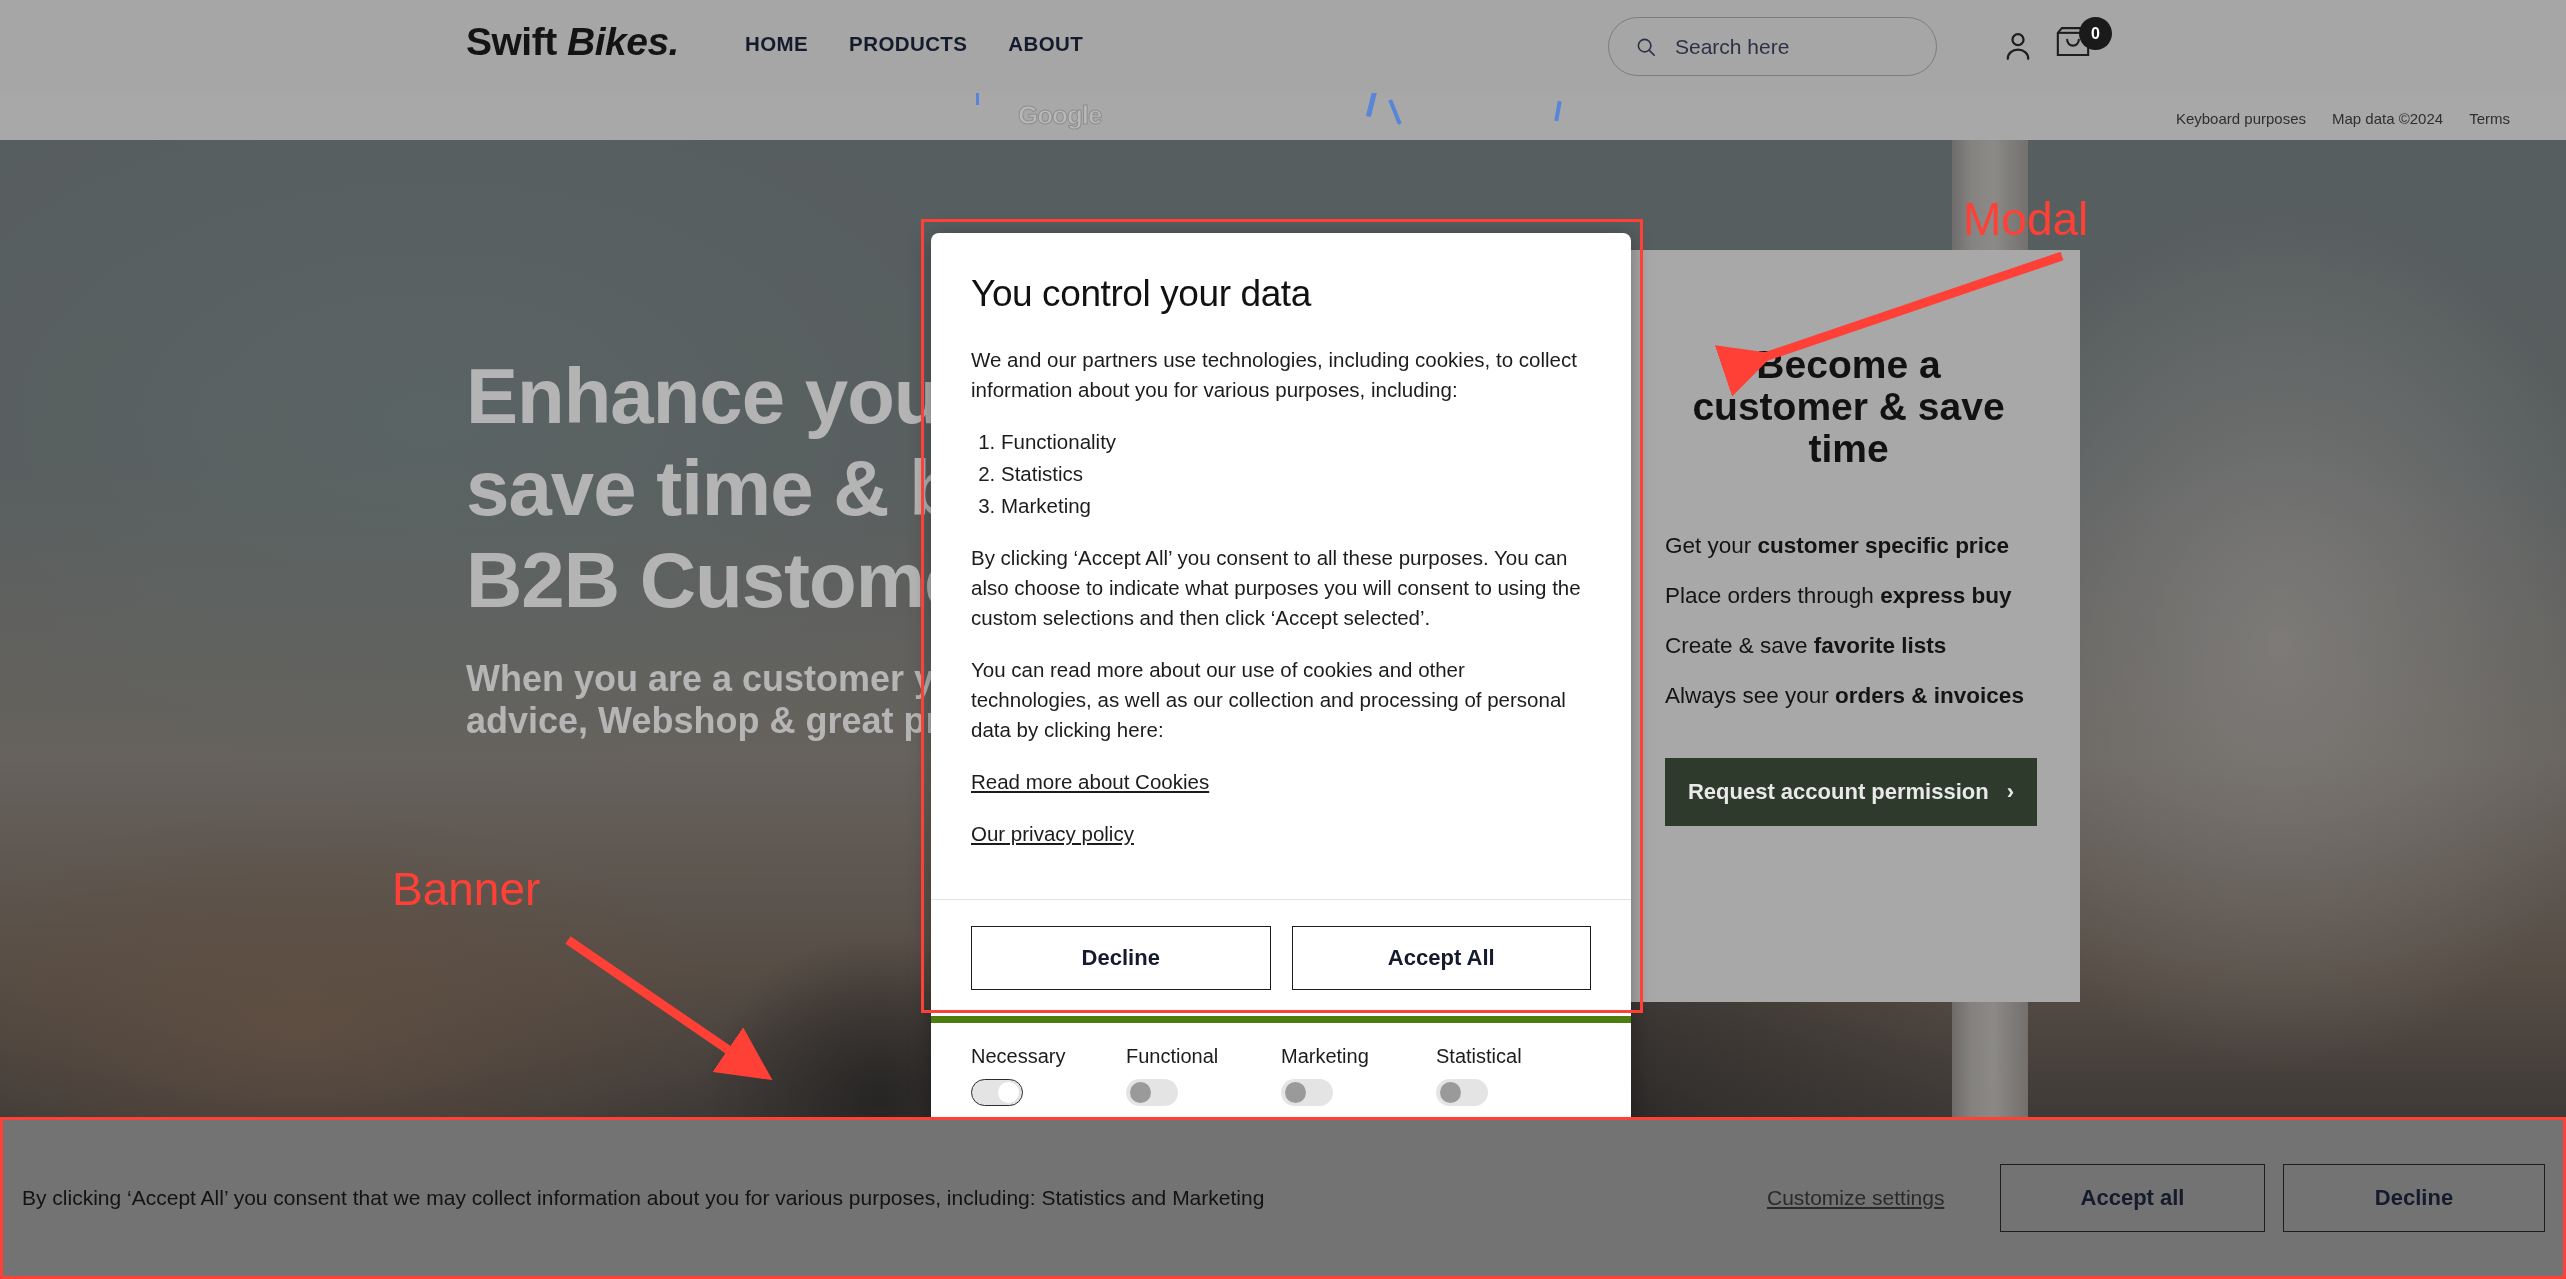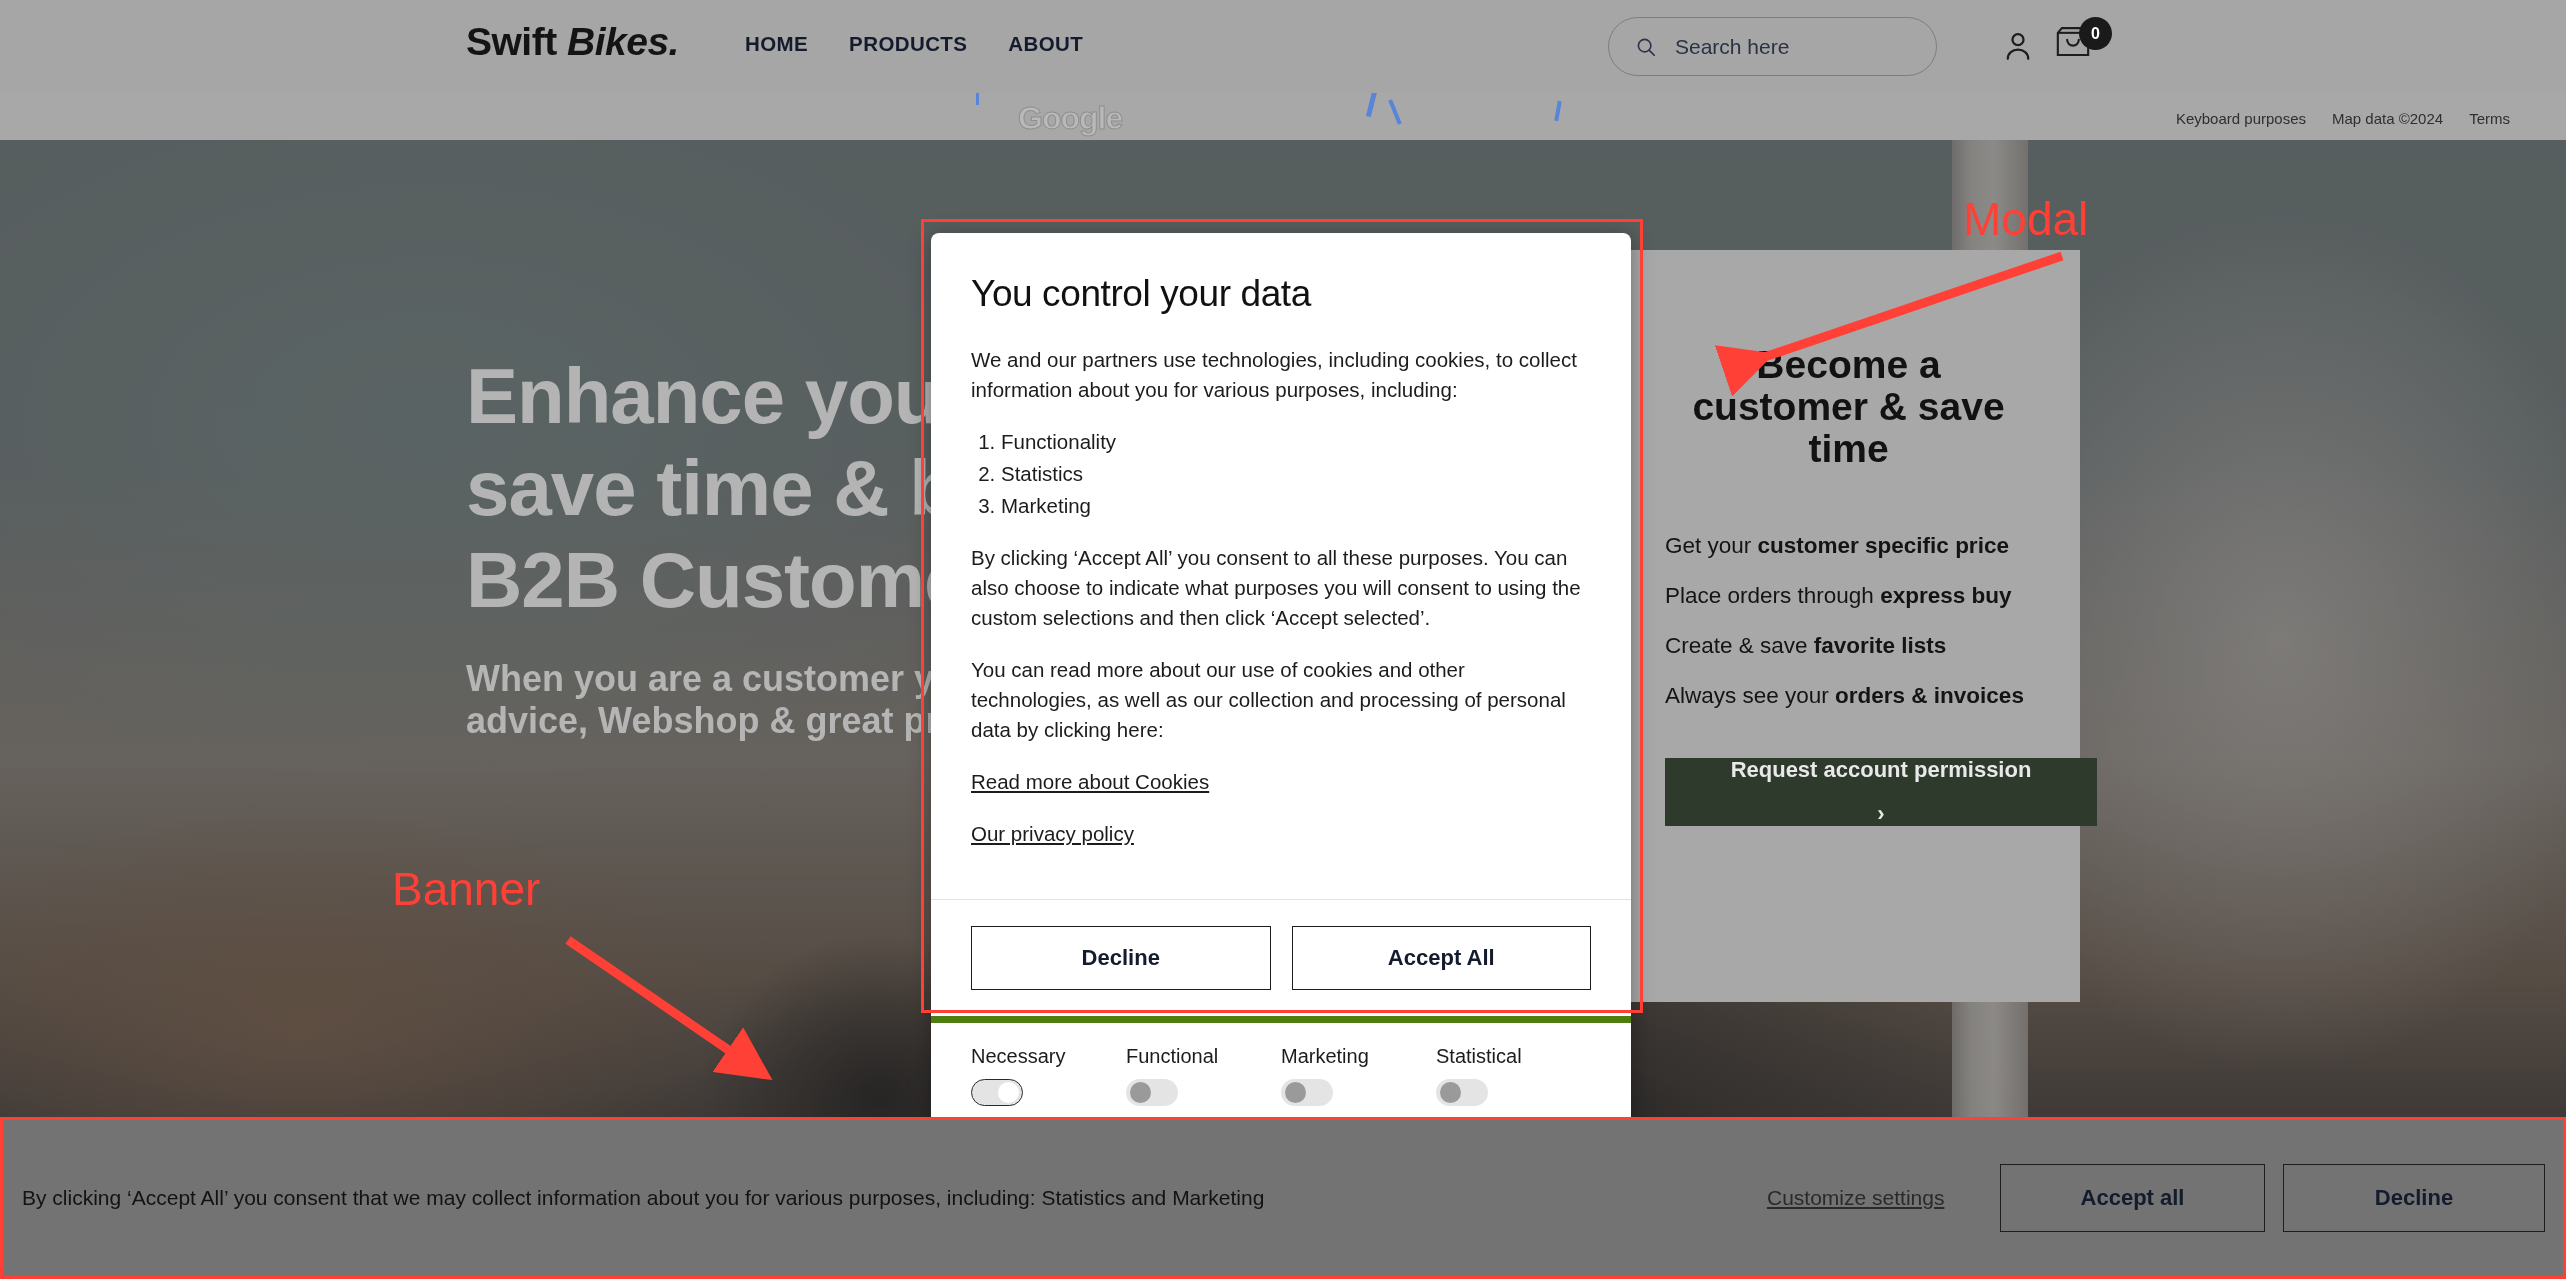--- a/index.html
+++ b/index.html
@@ -138,21 +138,21 @@
     position: absolute;
     left: 0; top: 93px;
     width: 2566px; height: 47px;
     background: #a8a8a8;
     z-index: 30;
     overflow: hidden;
   }
   .map-strip .g-logo {
     position: absolute;
     left: 1018px; top: 7px;
-    font-size: 32px;
+    font-size: 26px;
     font-weight: 700;
     color: #b9b9b9;
     -webkit-text-stroke: 1px #8e8e8e;
     letter-spacing: -1px;
   }
   .map-strip .m-right {
     position: absolute;
     right: 56px; top: 17px;
     display: flex;
     gap: 26px;
@@ -213,33 +213,32 @@
   .rc-item {
     font-size: 22.5px;
     line-height: 28px;
     color: #141414;
     margin-bottom: 22px;
     white-space: nowrap;
   }
   .rc-item b { font-weight: 700; }
   .rc-btn {
     margin-top: 48px;
-    width: 432px; height: 68px;
+    width: 372px; height: 68px;
     background: #2d3a2c;
     color: #e9e9e9;
     font-size: 22px;
     font-weight: 700;
     display: flex;
     align-items: center;
     justify-content: center;
     gap: 18px;
     border: none;
     cursor: pointer;
     font-family: inherit;
-    flex-direction: column;
   }
 
   
   .modal-highlight {
     position: absolute;
     left: 921px; top: 219px;
     width: 722px; height: 794px;
     border: 3px solid #ff4037;
     z-index: 60;
     pointer-events: none;

